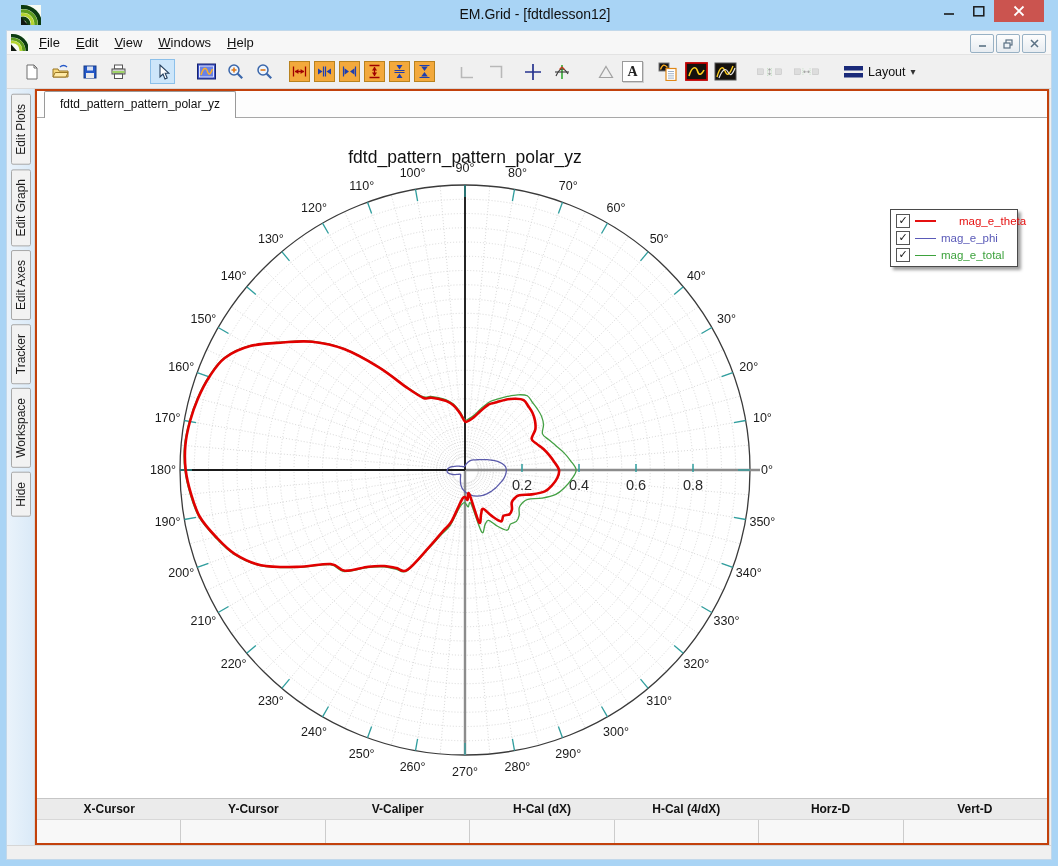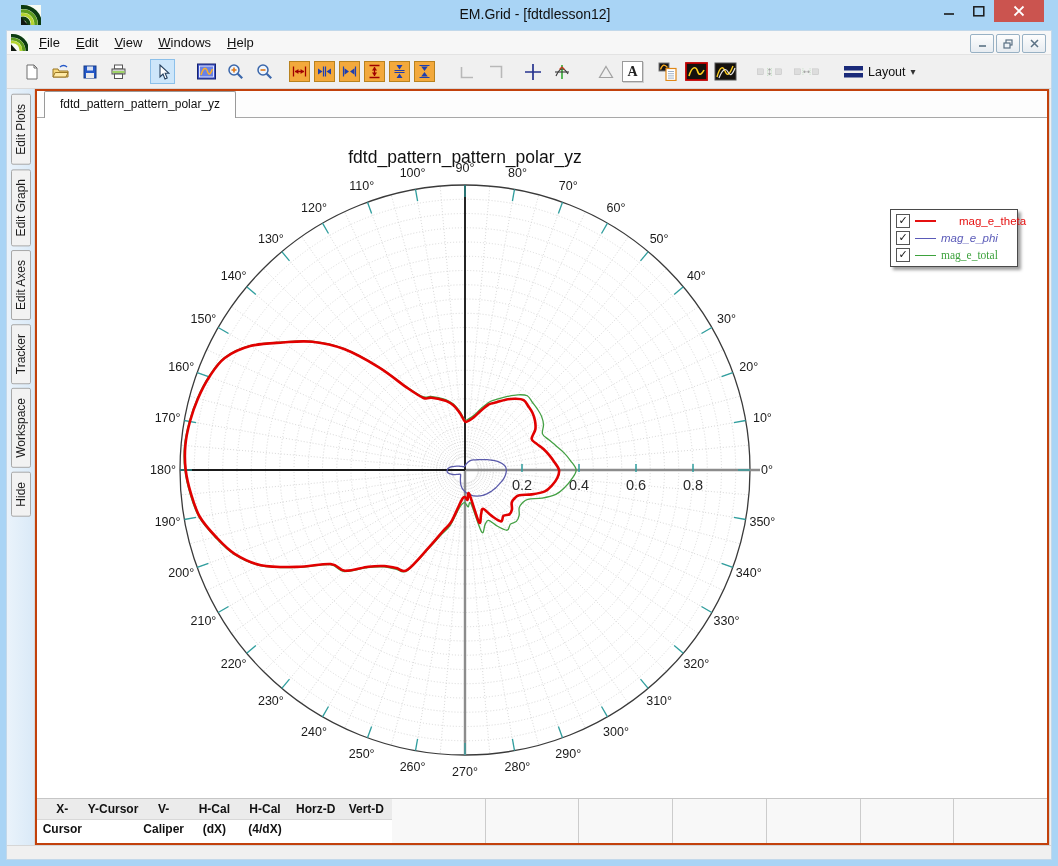--- a/index.html
+++ b/index.html
@@ -63,21 +63,21 @@
   
   .legend{position:absolute;left:853px;top:91px;width:116px;background:#fff;
           border:1px solid #4a4a4a;box-shadow:3px 3px 3px rgba(0,0,0,.38);
           padding:4px 5px;display:flex;flex-direction:column;gap:3px;}
   .lg-row{display:flex;align-items:center;gap:5px;height:14px;}
   .lg-cb{width:12px;height:12px;border:1px solid #555;background:#fff;flex:none;
          font-size:11px;line-height:11px;text-align:center;color:#111;}
   .lg-sw{width:21px;flex:none;border-top-style:solid;}
   .lg-lb{font-size:11.5px;}
   
-  .status-table{height:44px;flex:none;display:flex;flex-direction:row;
+  .status-table{height:44px;flex:none;display:flex;flex-direction:column;
                 border-top:1px solid #c6c6c6;}
   .hdr-row{height:20px;background:#ebebeb;border-bottom:1px solid #d8d8d8;display:flex;}
   .hdr-cell{flex:1;text-align:center;font-size:12px;font-weight:bold;
             line-height:20px;color:#111;}
   .val-row{flex:1;background:#f8f8f8;display:flex;}
   .val-cell{flex:1;border-left:1px solid #cccccc;font-size:12px;}
   .val-cell:first-child{border-left:none;}
   .bottom-strip{height:13px;flex:none;background:#f0f0f0;border-top:1px solid #d6d6d6;}
 </style>
 </head>
@@ -530,26 +530,26 @@
             </svg>
           <div class="legend" id="legend">
               <div class="lg-row">
                 <span class="lg-cb">✓</span>
                 <span class="lg-sw" style="border-top-color: rgb(229, 16, 16); border-top-width: 2.5px;"></span>
                 <span class="lg-lb" style="color: rgb(229, 16, 16); padding-left: 18px;">mag_e_theta</span>
               </div>
               <div class="lg-row">
                 <span class="lg-cb">✓</span>
                 <span class="lg-sw" style="border-top-color: rgb(90, 90, 184); border-top-width: 1.5px;"></span>
-                <span class="lg-lb" style="color: rgb(90, 90, 184); font-style: italic;">mag_e_phi</span>
+                <span class="lg-lb" style="color: rgb(90, 90, 184);">mag_e_phi</span>
               </div>
               <div class="lg-row">
                 <span class="lg-cb">✓</span>
                 <span class="lg-sw" style="border-top-color: rgb(61, 162, 61); border-top-width: 1.5px;"></span>
-                <span class="lg-lb" style="color: rgb(61, 162, 61); font-family: Liberation Serif, serif;">mag_e_total</span>
+                <span class="lg-lb" style="color: rgb(61, 162, 61);">mag_e_total</span>
               </div>
             </div>
         </div>
 
         <div class="status-table">
           <div class="hdr-row" id="hdr-row">
               <div class="hdr-cell">X-Cursor</div>
               <div class="hdr-cell">Y-Cursor</div>
               <div class="hdr-cell">V-Caliper</div>
               <div class="hdr-cell">H-Cal (dX)</div>

